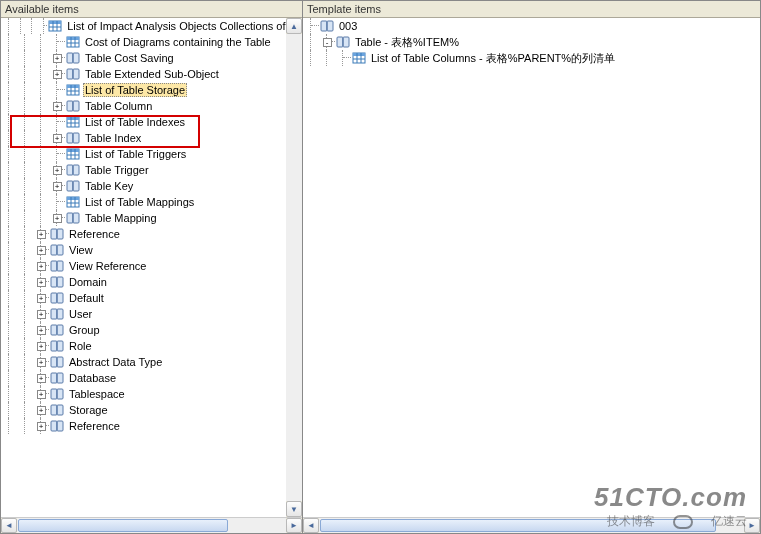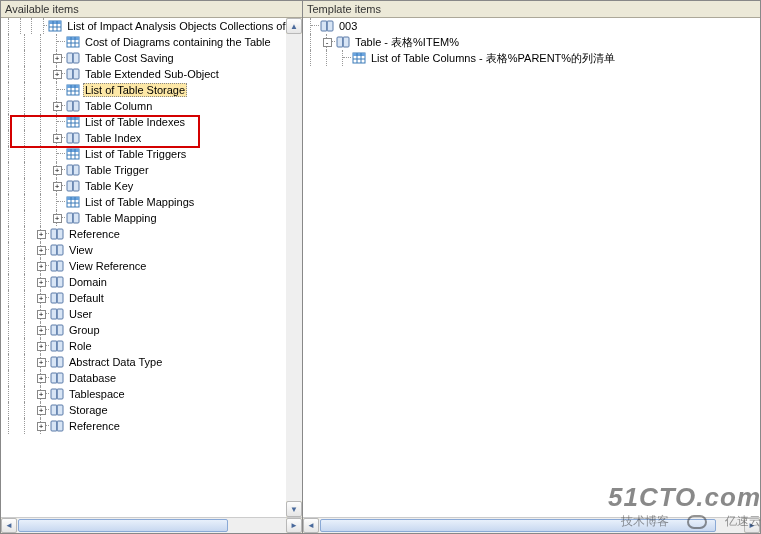--- a/index.html
+++ b/index.html
@@ -134,21 +134,21 @@
     border: 1px solid #b8b8b8;
     border-radius: 2px;
     display: flex; align-items: center; justify-content: center;
     color: #4a6a9c;
     font-size: 8px;
     cursor: pointer;
   }
   .sb-track-v { flex:1; background:#efefef; position:relative; }
   .watermark {
     position: absolute;
-    right: 0;
+    right: 14px;
     bottom: 4px;
     text-align: right;
     pointer-events: none;
     z-index: 20;
   }
   .wm-big {
     font-family: Impact, Arial Black, sans-serif;
     font-size: 26px;
     letter-spacing: 1px;
     color: rgba(40,40,40,0.55);

